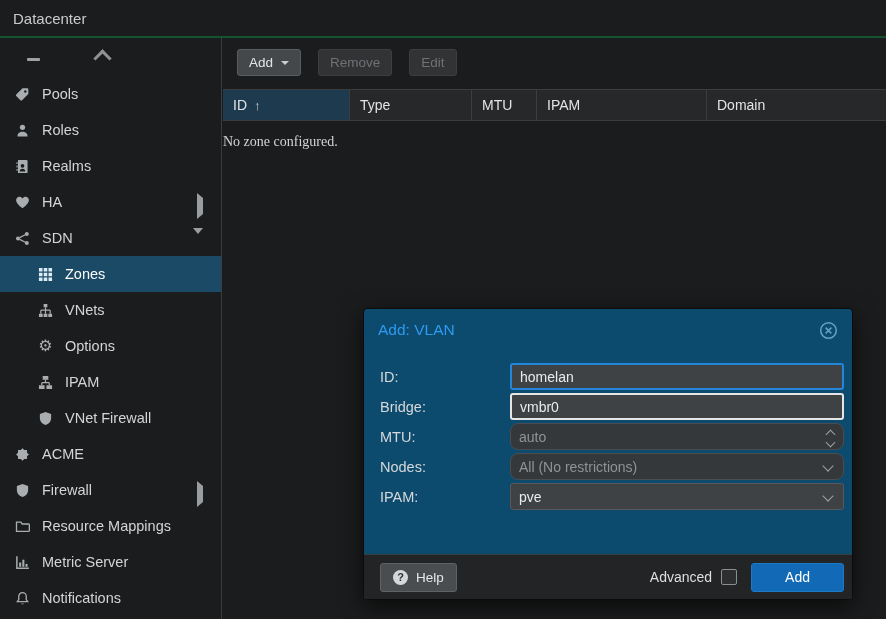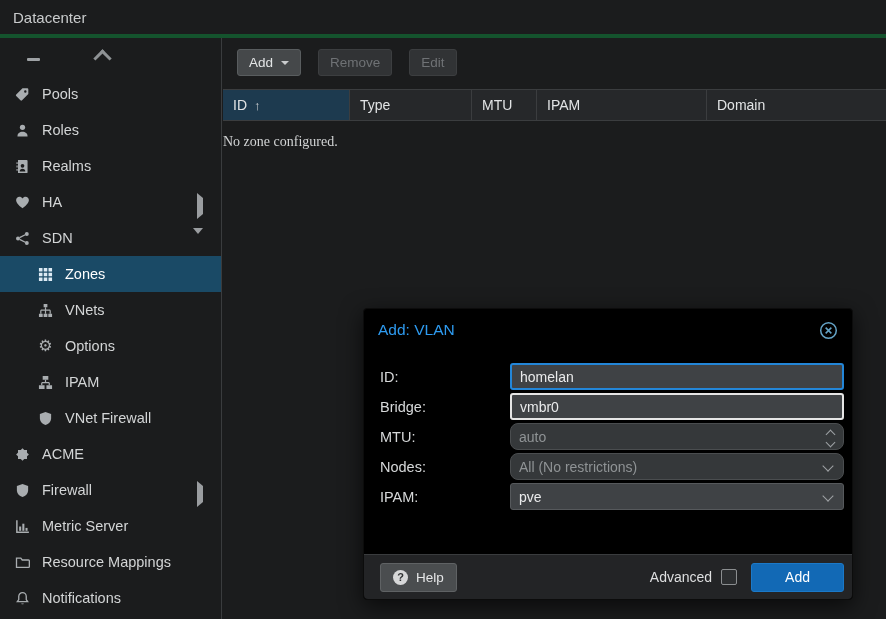--- a/index.html
+++ b/index.html
@@ -3,21 +3,21 @@
 <meta charset="utf-8">
 <style>
   html,body{margin:0;padding:0;}
   body{
     width:886px;height:619px;position:relative;overflow:hidden;
     background:#1b1c1d;color:#d3d5d6;
     font-family:"Liberation Sans", sans-serif;font-size:14px;
   }
   
   .topbar{position:absolute;left:0;top:0;right:0;height:38px;display:flex;align-items:center;
-    padding-left:13px;font-size:15px;color:#c9cbcc;border-bottom:4px solid #14532d;box-sizing:border-box;}
+    padding-left:13px;font-size:15px;color:#c9cbcc;border-bottom:2px solid #14532d;box-sizing:border-box;}
   
   .sidebar{position:absolute;left:0;top:38px;width:222px;bottom:0;border-right:1px solid #3a3c3e;
     box-sizing:border-box;overflow:hidden;background:#1b1c1d;}
   .partial-row{height:38px;position:relative;overflow:hidden;}
   .partial-dash{position:absolute;left:27px;top:20px;width:13px;height:3px;background:#9ea2a5;border-radius:1px;}
   .partial-caret{position:absolute;left:96px;top:14px;width:10px;height:10px;
     border-left:3px solid #8e9294;border-top:3px solid #8e9294;transform:rotate(45deg);}
   .side-item{height:36px;display:flex;align-items:center;gap:11px;padding-left:14px;
     font-size:14.5px;position:relative;cursor:pointer;box-sizing:border-box;color:#d3d5d6;}
   .side-item.child{padding-left:37px;}
@@ -40,21 +40,21 @@
     font-size:14px;color:#e2e4e5;box-sizing:border-box;}
   .col{display:flex;align-items:center;padding:0 10px;border-right:1px solid #3b3d3f;box-sizing:border-box;cursor:pointer;text-align:center;}
   .col.c-id{width:127px;background:#1d3a4f;}
   .col.c-type{width:122px;}
   .col.c-mtu{width:65px;}
   .col.c-ipam{width:170px;}
   .col.c-domain{flex:1;border-right:none;}
   .sort{margin-left:7px;font-size:13px;color:#cfd2d4;}
   .empty{padding:13px 0;font-size:14px;color:#d2d4d5;font-family:Liberation Serif, serif;}
   
-  .modal{position:absolute;left:363px;top:308px;width:490px;height:292px;background:#000000;
+  .modal{position:absolute;left:363px;top:308px;width:490px;height:292px;background:#0c4a6e;
     border:1px solid #0c0c0c;border-radius:4px;box-shadow:0 6px 22px rgba(0,0,0,.65);
     display:flex;flex-direction:column;z-index:5;box-sizing:border-box;}
   .modal-header{height:42px;flex:none;display:flex;align-items:center;justify-content:space-between;padding:0 14px;}
   .modal-title{color:#2e9bf0;font-size:15.5px;}
   .close{width:19px;height:19px;color:#64a3c6;cursor:pointer;}
   .close svg{width:19px;height:19px;}
   .modal-body{flex:1;padding:12px 8px 0 16px;display:grid;grid-template-columns:130px 1fr;row-gap:3px;align-content:start;}
   .f-label{display:flex;align-items:center;font-size:14.5px;color:#d6d8d9;height:27px;}
   .field{position:relative;height:27px;}
   .tinput{width:100%;height:27px;box-sizing:border-box;background:#3f4245;border:2px solid #e5e5e5;border-radius:3px;
@@ -208,36 +208,36 @@
           <path d="M8 1l6 2.2v4.3c0 4-2.5 6.3-6 7.5-3.5-1.2-6-3.5-6-7.5V3.2z"></path>
         </svg>
       </span>
     <span>Firewall</span>
     <span class="expander"><span class="tri-right"></span></span>
   </div>
 
   <div class="side-item">
     <span class="icon">
         <svg viewBox="0 0 16 16">
+          <path d="M1.6 3.4h4.6l1.5 1.9h6.7a.9.9 0 0 1 .9.9v6a.9.9 0 0 1-.9.9H1.6z" fill="none" stroke="currentColor" stroke-width="1.4"></path>
+        </svg>
+      </span>
+    <span>Resource Mappings</span>
+  </div>
+
+  <div class="side-item">
+    <span class="icon">
+        <svg viewBox="0 0 16 16">
           <path d="M1.2 1.2v13.6h13.6v-1.6H2.8V1.2z"></path>
           <rect x="4.4" y="8" width="2.2" height="4.6"></rect>
           <rect x="7.8" y="5" width="2.2" height="7.6"></rect>
           <rect x="11.2" y="9.5" width="2.2" height="3.1"></rect>
         </svg>
       </span>
     <span>Metric Server</span>
-  </div>
-
-  <div class="side-item">
-    <span class="icon">
-        <svg viewBox="0 0 16 16">
-          <path d="M1.6 3.4h4.6l1.5 1.9h6.7a.9.9 0 0 1 .9.9v6a.9.9 0 0 1-.9.9H1.6z" fill="none" stroke="currentColor" stroke-width="1.4"></path>
-        </svg>
-      </span>
-    <span>Resource Mappings</span>
   </div>
 
   <div class="side-item">
     <span class="icon">
         <svg viewBox="0 0 16 16">
           <path d="M8 1.8a4 4 0 0 1 4 4v3.4l1.5 2.1H2.5L4 9.2V5.8a4 4 0 0 1 4-4z" fill="none" stroke="currentColor" stroke-width="1.4"></path>
           <path d="M6.6 13.2a1.5 1.5 0 0 0 2.8 0z"></path>
         </svg>
       </span>
     <span>Notifications</span>

